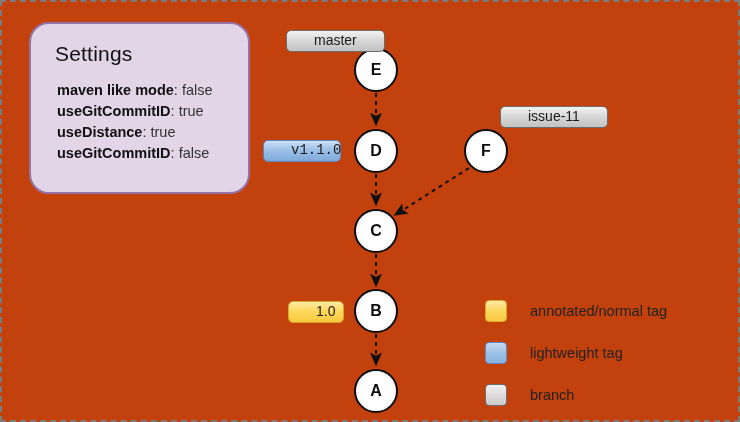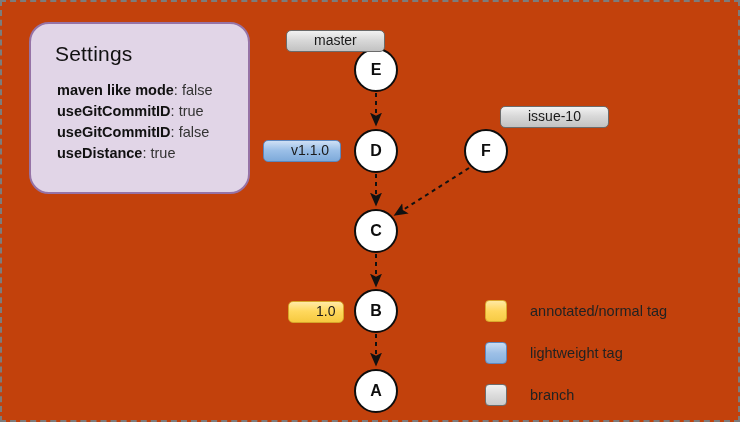--- a/index.html
+++ b/index.html
@@ -102,20 +102,21 @@
     white-space: nowrap;
     color: #1a1a1a;
   }
   .chip-branch {
     background: linear-gradient(to bottom, #f2f2f2 0%, #d9d9d9 45%, #c2c2c2 100%);
     border: 1.5px solid #6b6b6b;
   }
   .chip-light {
     background: linear-gradient(to bottom, #cfe0f5 0%, #9cc0e8 45%, #7eaada 100%);
     border: 1.5px solid #5b87bf;
+    font-family: Liberation Mono, monospace;
   }
   .chip-annotated {
     background: linear-gradient(to bottom, #ffeaa8 0%, #ffd95e 45%, #f6c93f 100%);
     border: 1.5px solid #d6a52a;
   }
 
   
   #legend {
     position: absolute;
     left: 483px;
@@ -161,24 +162,24 @@
   <div id="settings-panel">
     <div id="settings-title">Settings</div>
     <div id="settings-list">
       <div class="setting-row">
         <span class="setting-key">maven like mode</span><span class="setting-val">: false</span>
       </div>
       <div class="setting-row">
         <span class="setting-key">useGitCommitID</span><span class="setting-val">: true</span>
       </div>
       <div class="setting-row">
+        <span class="setting-key">useDistance</span><span class="setting-val">: true</span>
+      </div>
+      <div class="setting-row">
         <span class="setting-key">useGitCommitID</span><span class="setting-val">: false</span>
-      </div>
-      <div class="setting-row">
-        <span class="setting-key">useDistance</span><span class="setting-val">: true</span>
       </div>
     </div>
   </div>
 
   <svg id="edges" viewBox="0 0 740 422" xmlns="http://www.w3.org/2000/svg">
     <defs>
       <marker id="arrow" markerWidth="9" markerHeight="9" refX="6.2" refY="3" orient="auto" markerUnits="strokeWidth">
         <path d="M0,0 L7,3 L0,6 L1.6,3 z" fill="#111111"></path>
       </marker>
     </defs>
@@ -195,21 +196,21 @@
   </svg>
 
   <div class="node" style="left:352px; top:46px;">E</div>
   <div class="node" style="left:352px; top:127px;">D</div>
   <div class="node" style="left:352px; top:207px;">C</div>
   <div class="node" style="left:352px; top:287px;">B</div>
   <div class="node" style="left:352px; top:367px;">A</div>
   <div class="node" style="left:462px; top:127px;">F</div>
 
   <div class="chip chip-branch" style="left:284px; top:28px;">master</div>
-  <div class="chip chip-branch" style="left:498px; top:104px;">issue-10</div>
+  <div class="chip chip-branch" style="left:498px; top:104px;">issue-11</div>
   <div class="chip chip-light" style="left:261px; top:138px; width:78px;">v1.1.0</div>
   <div class="chip chip-annotated" style="left:286px; top:299px; width:44px;">1.0</div>
 
   <div id="legend">
     <div class="legend-row">
       <span class="legend-swatch sw-annotated"></span>
       <span class="legend-label">annotated/normal tag</span>
     </div>
     <div class="legend-row">
       <span class="legend-swatch sw-light"></span>

